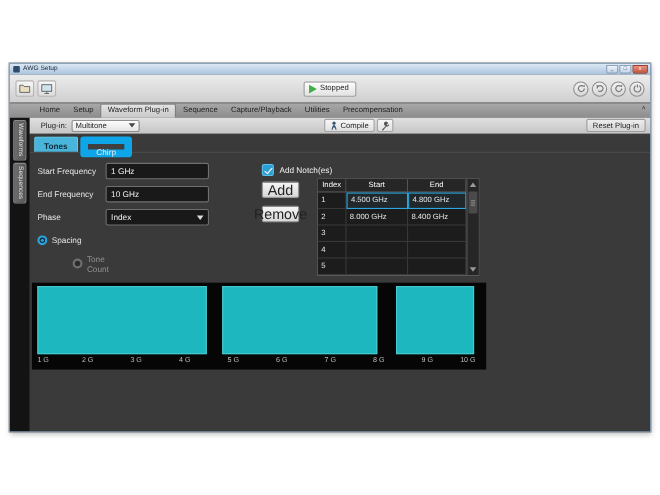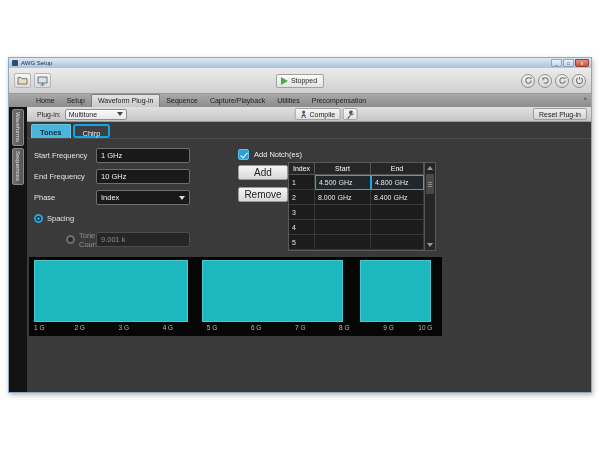--- a/index.html
+++ b/index.html
@@ -39,21 +39,21 @@
   .dd-arrow-dark { width:0; height:0; border-left:3px solid transparent; border-right:3px solid transparent; border-top:4px solid #444; margin-left:auto; }
   .compile-group { position:absolute; left:53%; transform:translateX(-50%); display:flex; gap:2px; align-items:center; }
   .compile-btn { height:12px; display:flex; align-items:center; gap:2px; border:1px solid #a5a5a5; border-radius:2px; background:linear-gradient(#f7f7f7,#e0e0e0); padding:0 4px; font-size:7px; color:#222; }
   .icon-btn-sm { width:15px; height:12px; border:1px solid #a5a5a5; border-radius:2px; background:linear-gradient(#f7f7f7,#e0e0e0); display:flex; align-items:center; justify-content:center; }
   .reset-btn { margin-left:auto; height:12px; border:1px solid #9d9d9d; border-radius:2px; background:linear-gradient(#eeeeee,#d3d3d3); font-size:7px; color:#222; display:flex; align-items:center; padding:0 5px; }
 
   .main-panel { flex:1; background:#3a3a3a; position:relative; overflow:hidden; }
   .subtab-row { display:flex; gap:2px; padding:2px 0 0 4px; border-bottom:1px solid #4c4c4c; height:17px; }
   .subtab { font-size:7.5px; padding:3px 8px 2px; line-height:9px; border-radius:2px 2px 0 0; }
   .subtab.selected { background:#4ab5da; color:#0d2a38; border:1px solid #68c9e8; border-bottom:none; font-weight:bold; }
-  .subtab.unselected { background:#3f3f3f; color:#eeeeee; border:2px solid #0ea5e9; border-radius:3px; }
+  .subtab.unselected { background:#3f3f3f; color:#eeeeee; border:7px solid #0ea5e9; border-radius:3px; }
 
   
   .form { position:absolute; left:7px; top:26px; }
   .frow { display:flex; align-items:center; height:15px; margin-bottom:6px; }
   .flabel { width:62px; font-size:7.5px; color:#e4e4e4; display:flex; align-items:center; gap:4px; flex:0 0 auto; }
   .flabel.dim { color:#909090;padding-left:32px; }
   .finput { width:94px; height:15px; background:#191919; border:1px solid #6f6f6f; border-radius:2px; color:#f0f0f0; font-size:7.5px; padding:0 4px; font-family:inherit; outline:none; }
   .finput.dim { background:#262626; border-color:#4d4d4d; color:#8d8d8d; }
   .fselect { width:94px; height:15px; background:#191919; border:1px solid #6f6f6f; border-radius:2px; color:#f0f0f0; font-size:7.5px; padding:0 4px; display:flex; align-items:center; }
   .dd-arrow-light { width:0; height:0; border-left:3px solid transparent; border-right:3px solid transparent; border-top:4px solid #dddddd; margin-left:auto; }
@@ -61,21 +61,21 @@
   .radio.on { border:2px solid #2ba4dc; background:#0f2430; }
   .radio.on::after { content:""; position:absolute; left:1px; top:1px; width:3px; height:3px; border-radius:50%; background:#2ba4dc; }
   .radio.off { border:2px solid #6f6f6f; background:#2b2b2b; }
 
   
   .notches { position:absolute; left:211px; top:26px; }
   .cbrow { display:flex; align-items:center; gap:5px; height:12px; }
   .checkbox { width:11px; height:11px; background:#2b9fd6; border:1px solid #5cc0ea; border-radius:2px; position:relative; flex:0 0 auto; }
   .checkbox::after { content:""; position:absolute; left:3px; top:1px; width:3px; height:6px; border-right:1.5px solid #fff; border-bottom:1.5px solid #fff; transform:rotate(40deg); }
   .cblabel { font-size:7.5px; color:#f0f0f0; }
-  .nbtn { position:absolute; left:0; width:50px; height:15px; display:flex; align-items:center; justify-content:center; font-size:10px; color:#222; background:linear-gradient(#f5f5f5,#d8d8d8); border:1px solid #9a9a9a; border-radius:2px; }
+  .nbtn { position:absolute; left:0; width:34px; height:15px; display:flex; align-items:center; justify-content:center; font-size:13px; color:#222; background:linear-gradient(#f5f5f5,#d8d8d8); border:1px solid #9a9a9a; border-radius:2px; }
   .nbtn.add { top:17px; }
   .nbtn.remove { top:39px; }
 
   .ntable { position:absolute; left:50px; top:14px; display:flex; border:1px solid #5a5a5a; background:#1c1c1c; }
   .tgrid { display:grid; grid-template-columns:26px 56px 53px; grid-template-rows:12px repeat(5,15px); }
   .th { background:#262626; color:#ffffff; font-size:7px; display:flex; align-items:center; justify-content:center; border-right:1px solid #555; border-bottom:1px solid #555; }
   .td { color:#e6e6e6; font-size:7px; display:flex; align-items:center; padding:0 3px; border-right:1px solid #383838; border-bottom:1px solid #383838; }
   .td.sel { border:1px solid #2ba6de; background:#20282c; }
   .vscroll { width:11px; background:#262626; border-left:1px solid #555; display:flex; flex-direction:column; }
   .varrow { height:10px; display:flex; align-items:center; justify-content:center; }
@@ -220,21 +220,20 @@
             <span class="flabel">
               <span class="radio on"></span>
               <span>Spacing</span>
             </span>
           </div>
           <div class="frow">
             <span class="flabel dim">
               <span class="radio off"></span>
               <span>Tone Count</span>
             </span>
-            <input class="finput dim" value="9.001 k" style="">
           </div>
         </div>
 
         <div class="notches">
           <div class="cbrow">
             <span class="checkbox"></span>
             <span class="cblabel">Add Notch(es)</span>
           </div>
           <span class="nbtn add">Add</span>
           <span class="nbtn remove">Remove</span>

